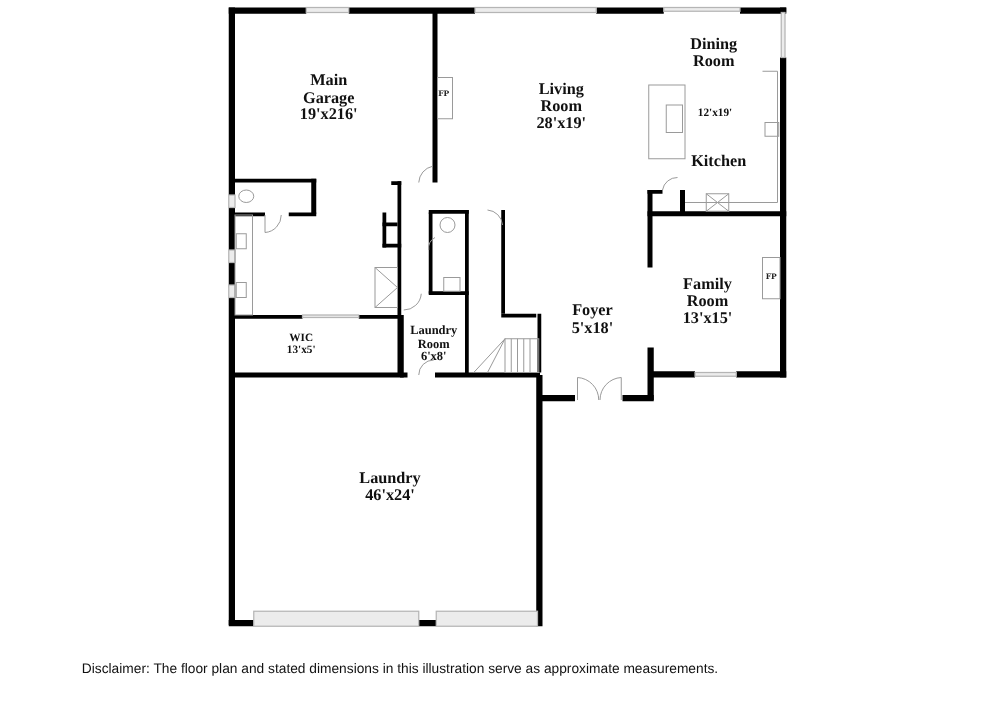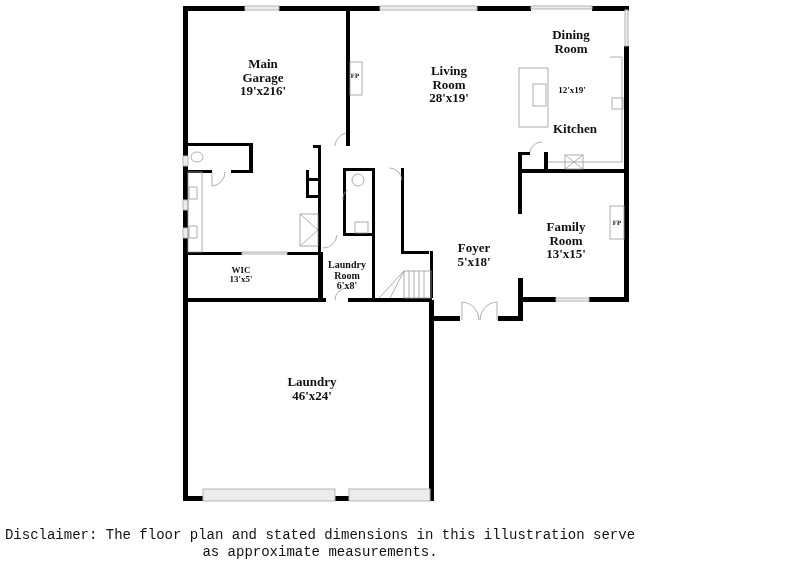--- a/index.html
+++ b/index.html
@@ -5,21 +5,21 @@
   html, body { margin: 0; padding: 0; background: #ffffff; }
   body { width: 800px; height: 582px; position: relative; overflow: hidden; font-family: "DejaVu Serif", "Liberation Serif", serif; }
   #plan { position: absolute; left: 0; top: 0; width: 800px; height: 582px; }
   .room-label { position: absolute; text-align: center; font-family: Liberation Serif, serif; font-weight: bold; color: #111; line-height: 1.05; transform: translateX(-50%); white-space: nowrap; }
   .room-label .name { display: block; }
   .room-label .dim { display: block; }
   .lg { font-size: 13px; }
   .sm { font-size: 9px; }
   .xs { font-size: 10px; }
   .fp { position: absolute; font-family: "DejaVu Serif", serif; font-size: 6px; font-weight: bold; color: #222; transform: translate(-50%, -50%); }
-  .disclaimer { position: absolute; left: 0; width: 640px; top: 527px; text-align: center; font-family: Liberation Mono, monospace; font-size: 14px; color: #111; line-height: 17px; }
+  .disclaimer { position: absolute; left: 0; width: 640px; top: 527px; text-align: center; font-family: Liberation Sans, sans-serif; font-size: 11px; color: #111; line-height: 17px; }
 </style>
 </head>
 <body>
 
 <svg id="plan" viewBox="0 0 800 582" xmlns="http://www.w3.org/2000/svg">
   <g fill="#000">
 
     <rect x="183" y="6" width="62" height="5"></rect>
     <rect x="279" y="6" width="101" height="5"></rect>
     <rect x="477" y="6" width="54" height="5"></rect>

